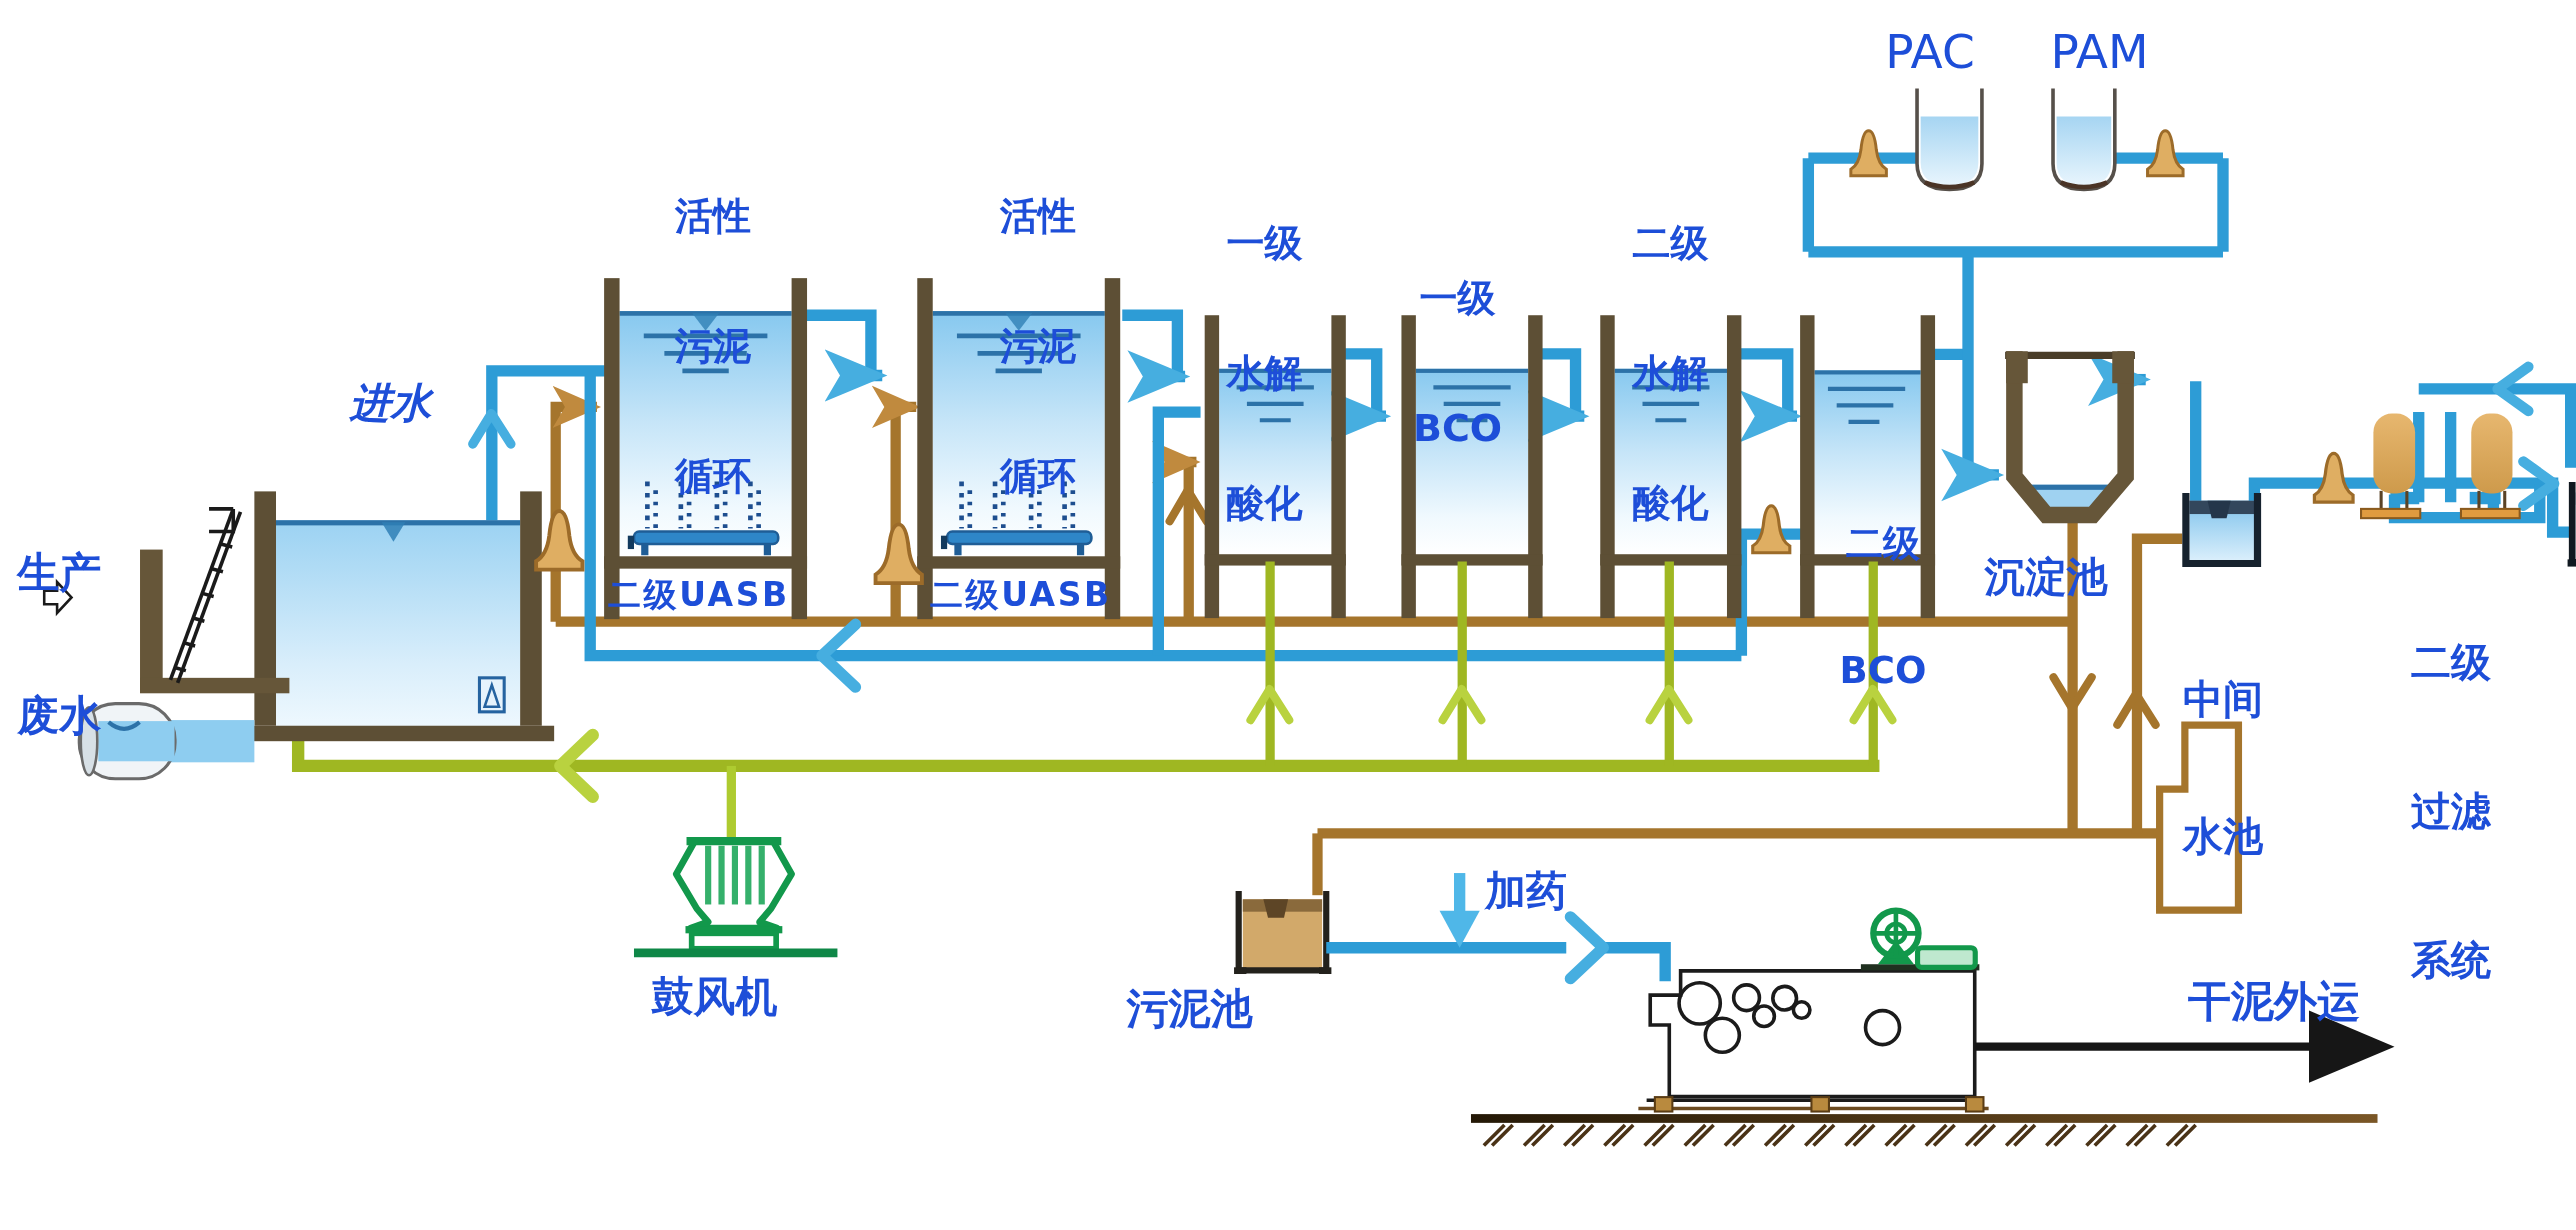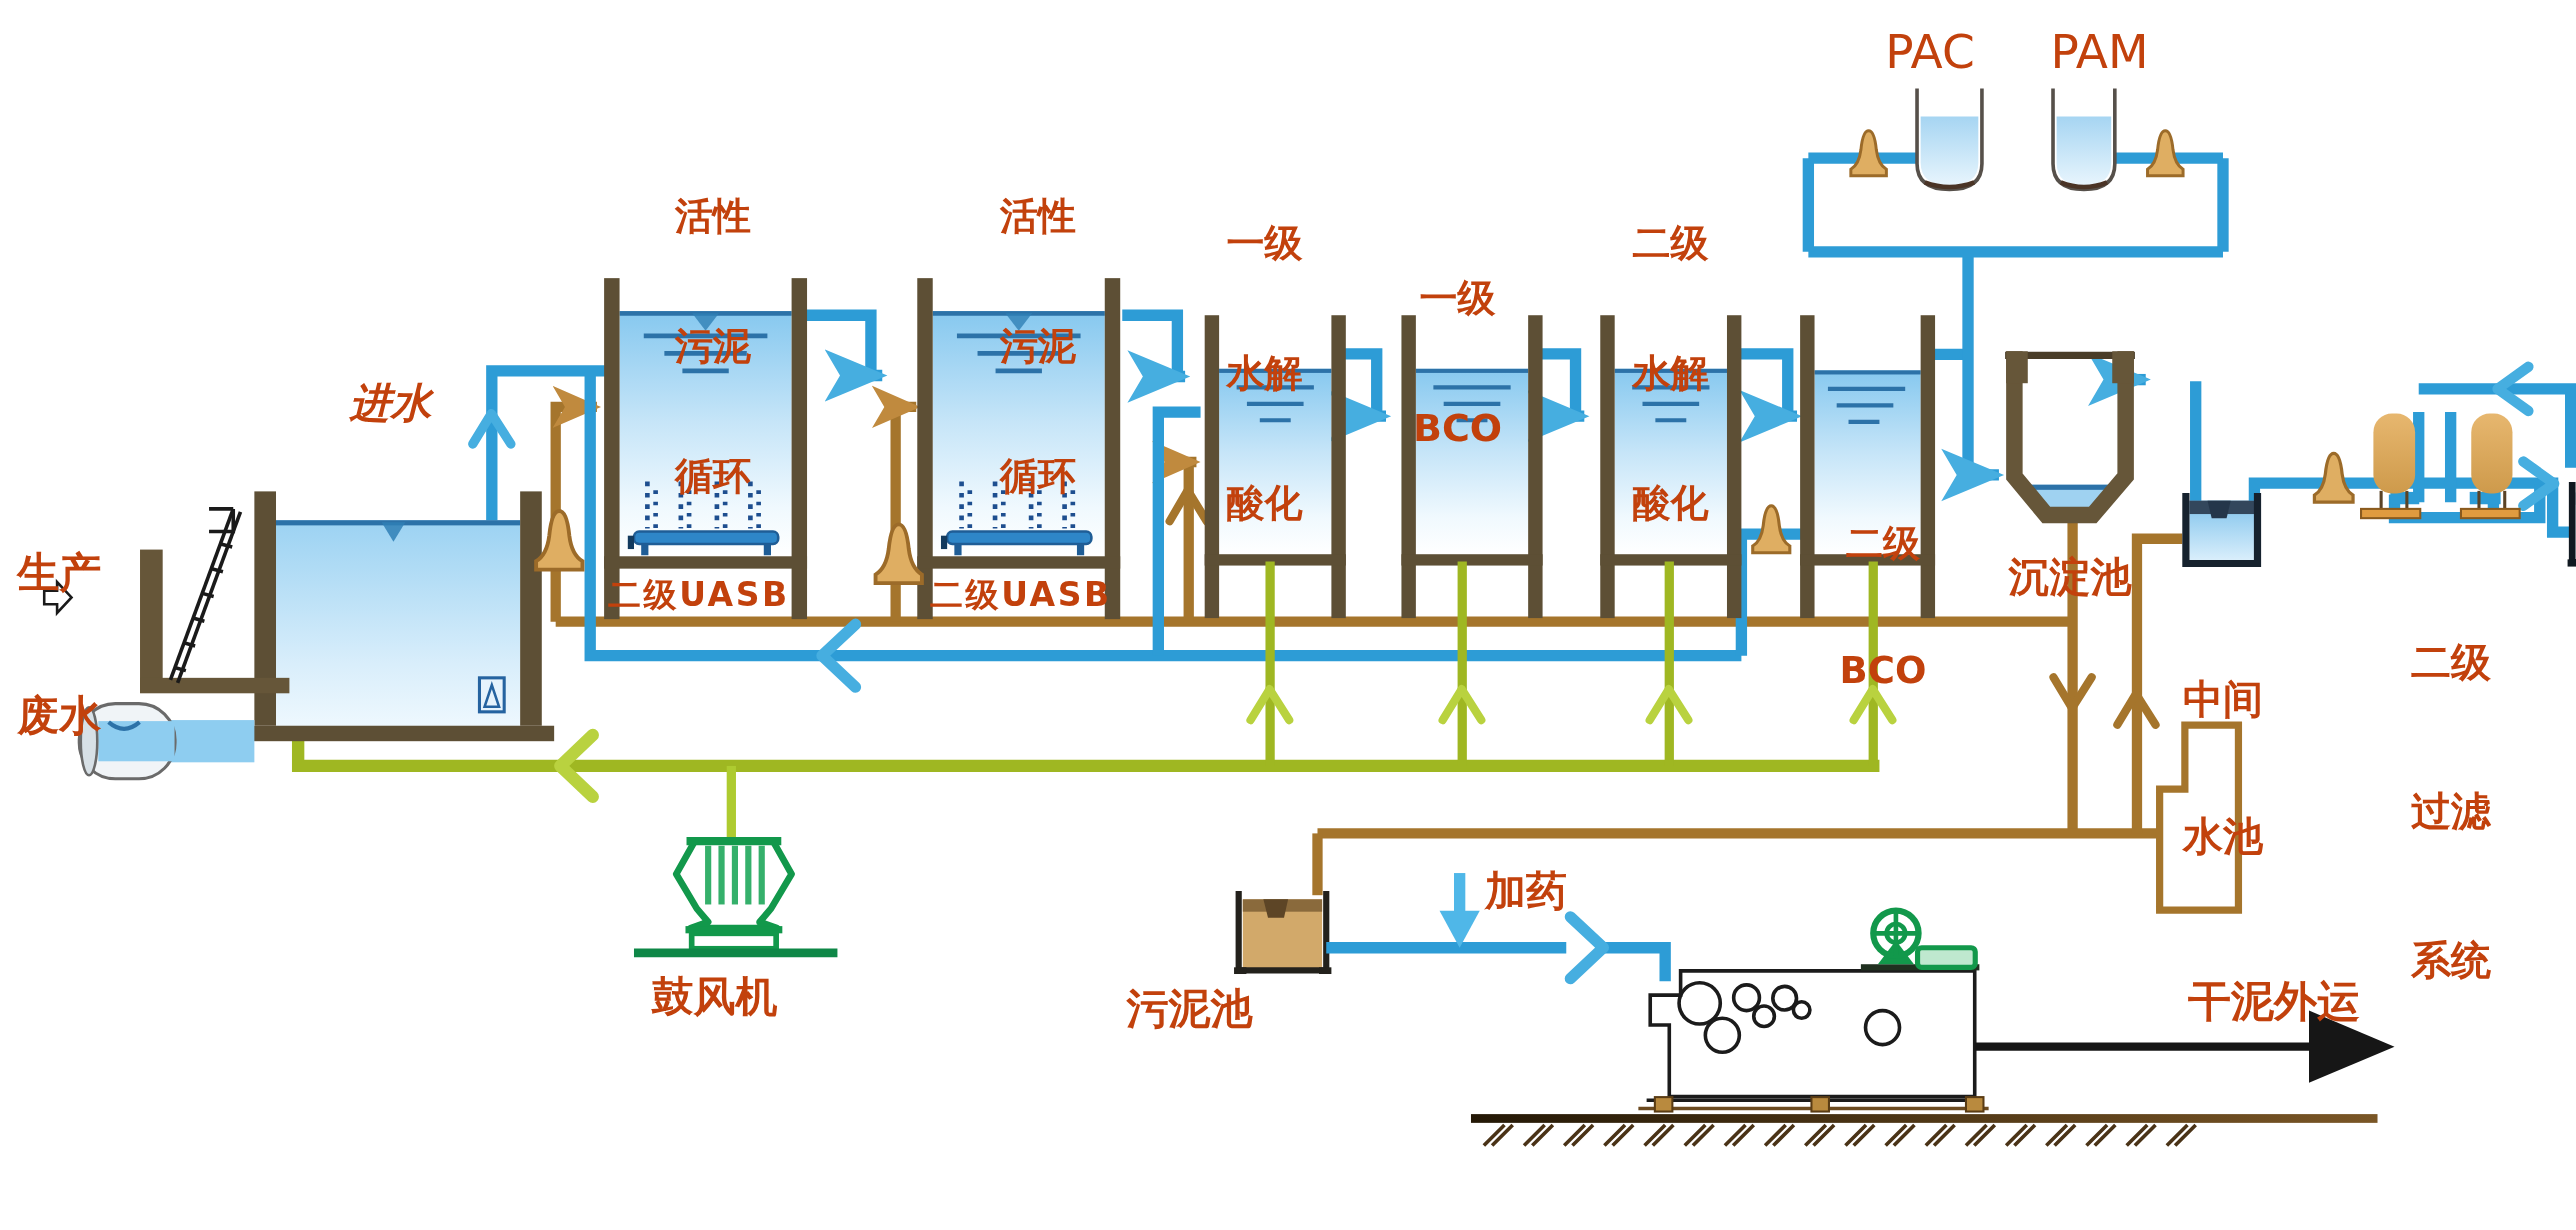--- a/index.html
+++ b/index.html
@@ -1,20 +1,20 @@
 <!DOCTYPE html>
 <html style="font-size:8.2px"><head>
 <meta charset="utf-8">
 <style>
   html,body{margin:0;padding:0;background:#ffffff;}
   body{width:2875px;height:1230px;position:relative;overflow:hidden;
        font-family:"DejaVu Sans",sans-serif;}
   #stage{position:absolute;left:0;top:0;width:2875px;height:1230px;}
   #pipes{position:absolute;left:0;top:0;}
-  .lbl{position:absolute;color:#c2410c;font-weight:600;text-align:center;
+  .lbl{position:absolute;color:#1d4ed8;font-weight:600;text-align:center;
        line-height:1.14;white-space:pre;}
   .lbl div{text-align:center;}
   #watermark{position:absolute;left:16.5px;top:20.6px;font-size:49px;font-weight:700;
        letter-spacing:2.1px;color:#ffffff;
        text-shadow:-3.6px 4.6px 4.1px rgba(40,40,40,0.60), -1.5px 2.1px 1px rgba(60,60,60,0.45);}
 </style>
 </head>
 <body>
 
 <div id="stage">
@@ -452,21 +452,21 @@
 
 <div class="lbl" style="left:1885px;top:25px;width:90px;font-size:47px;font-weight:500;">PAC</div>
 
 <div class="lbl" style="left:2048px;top:25px;width:103px;font-size:47px;font-weight:500;">PAM</div>
 
 <div class="lbl" style="left:1833px;top:439px;width:100px;font-size:37px;">
   <div>二级</div>
   <div>BCO</div>
 </div>
 
-<div class="lbl" style="left:1979px;top:554px;width:134px;font-size:41px;margin-left:24px;">沉淀池</div>
+<div class="lbl" style="left:1979px;top:554px;width:134px;font-size:41px;">沉淀池</div>
 
 <div class="lbl" style="left:2178px;top:586px;width:90px;font-size:40px;">
   <div>中间</div>
   <div>水池</div>
 </div>
 
 <div class="lbl" style="left:2401px;top:539px;width:100px;font-size:40px;line-height:1.24;">
   <div>二级</div>
   <div>过滤</div>
   <div>系统</div>

